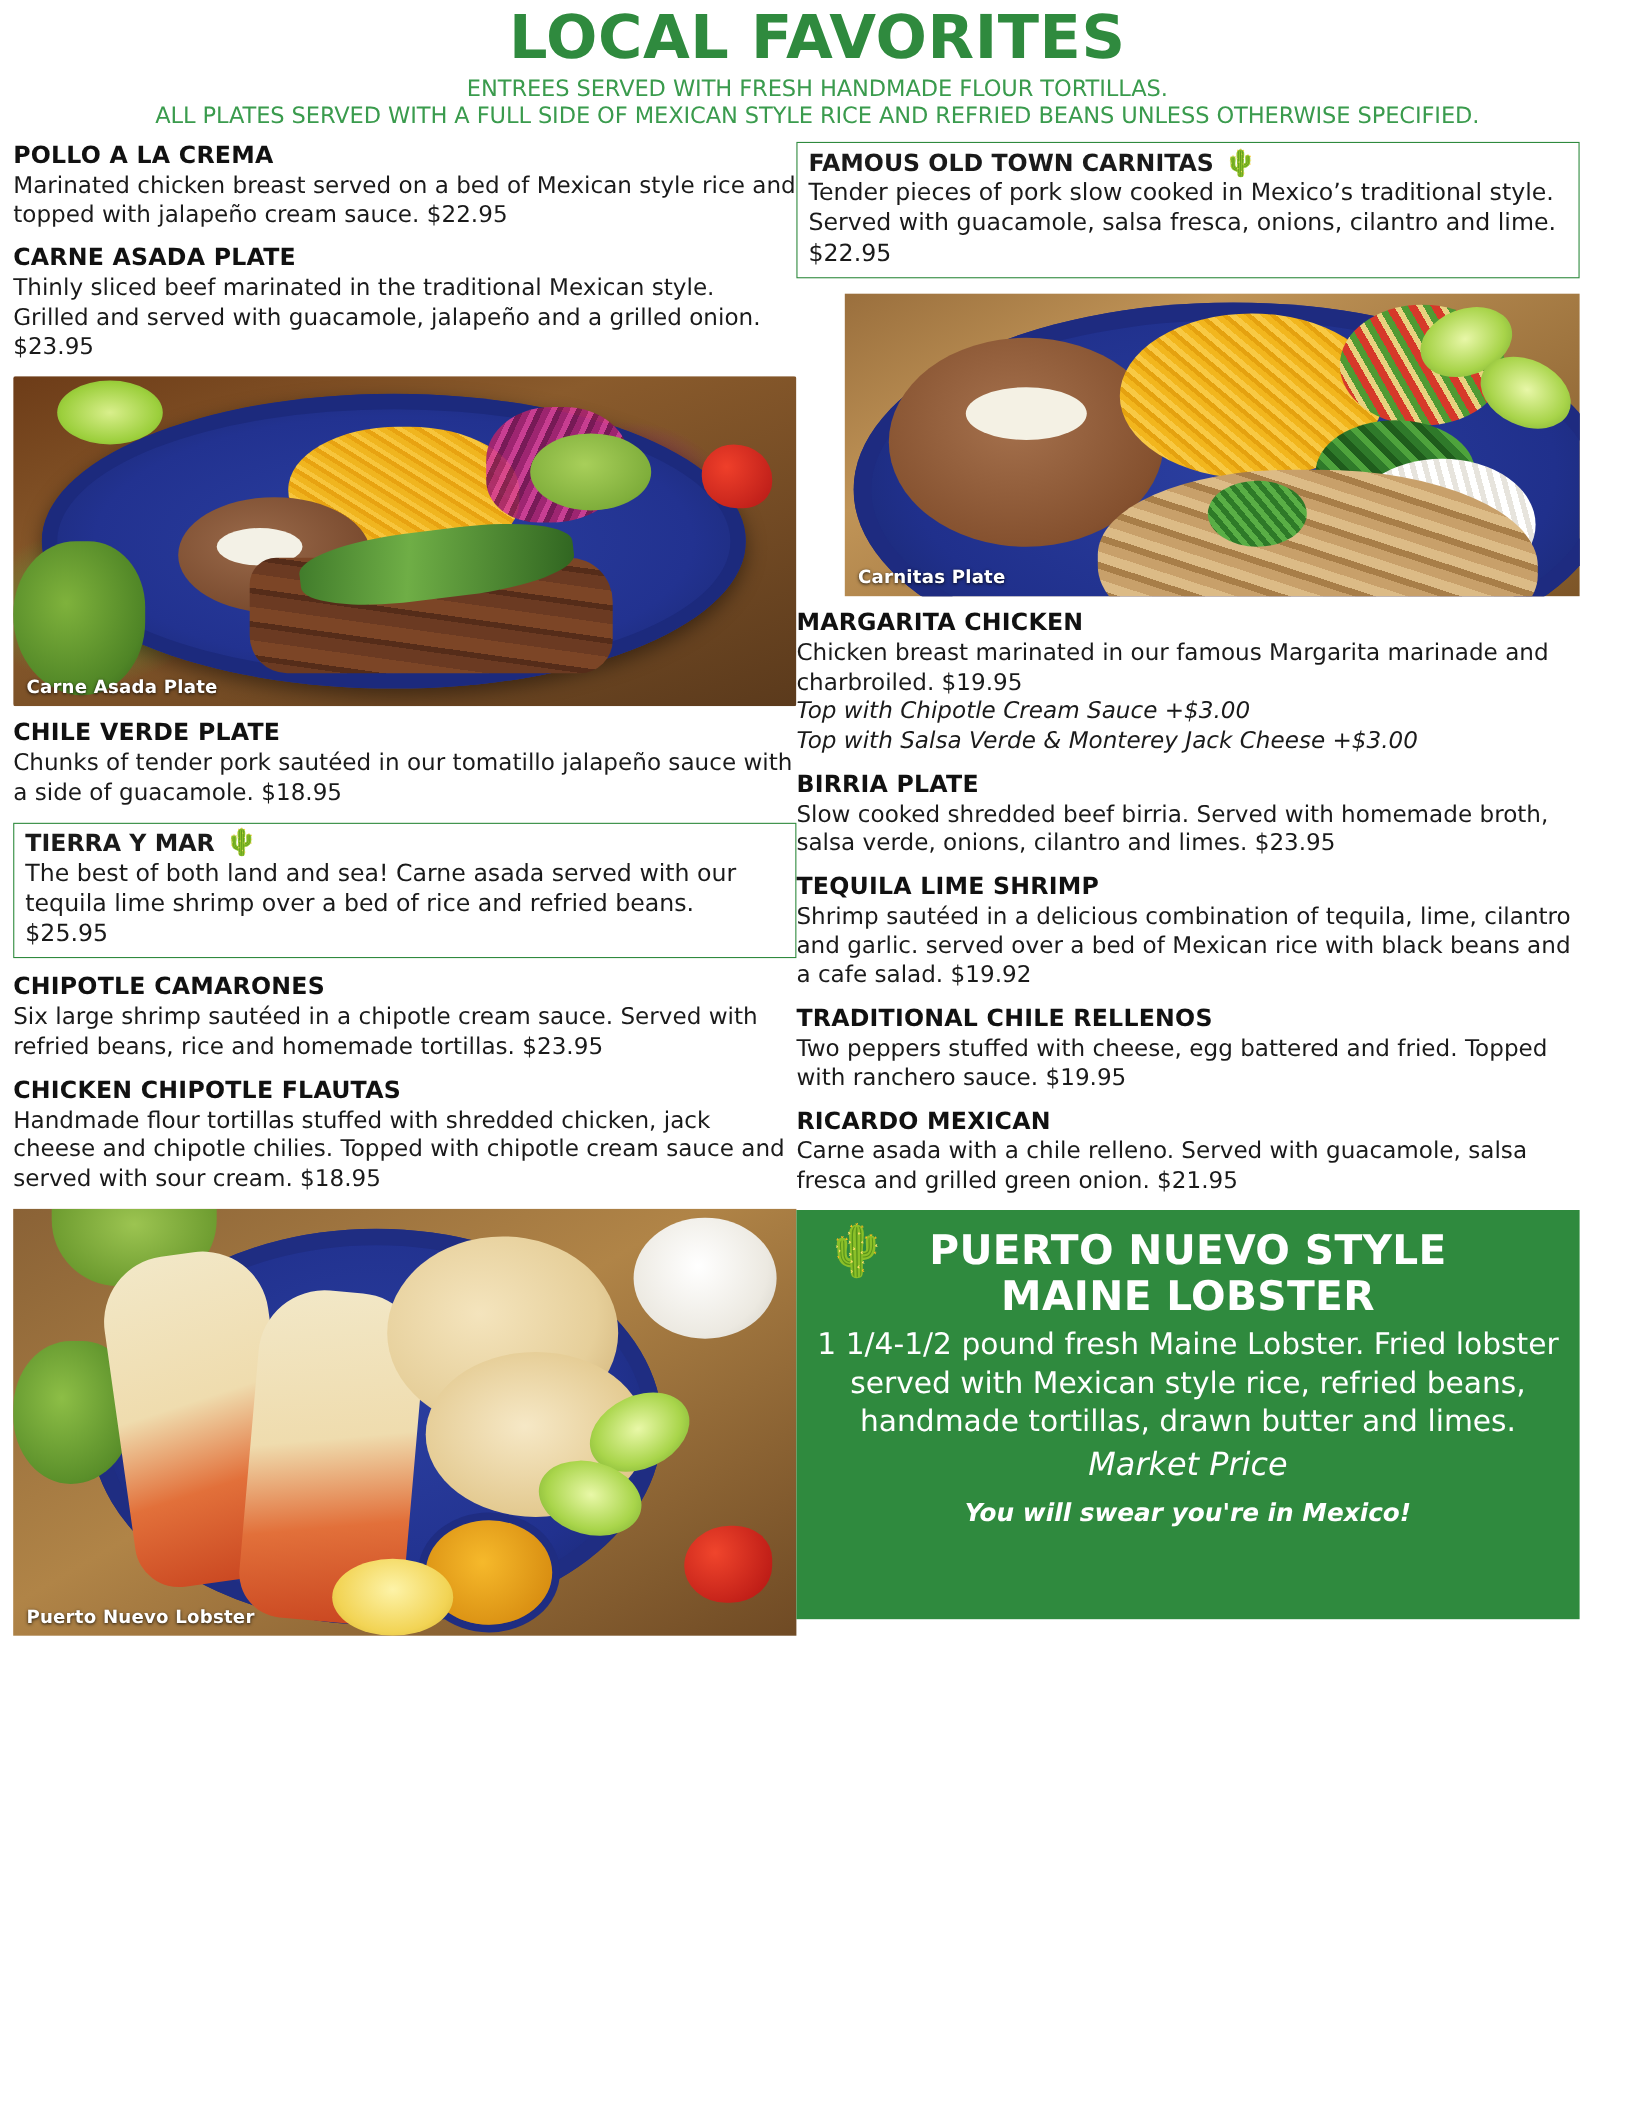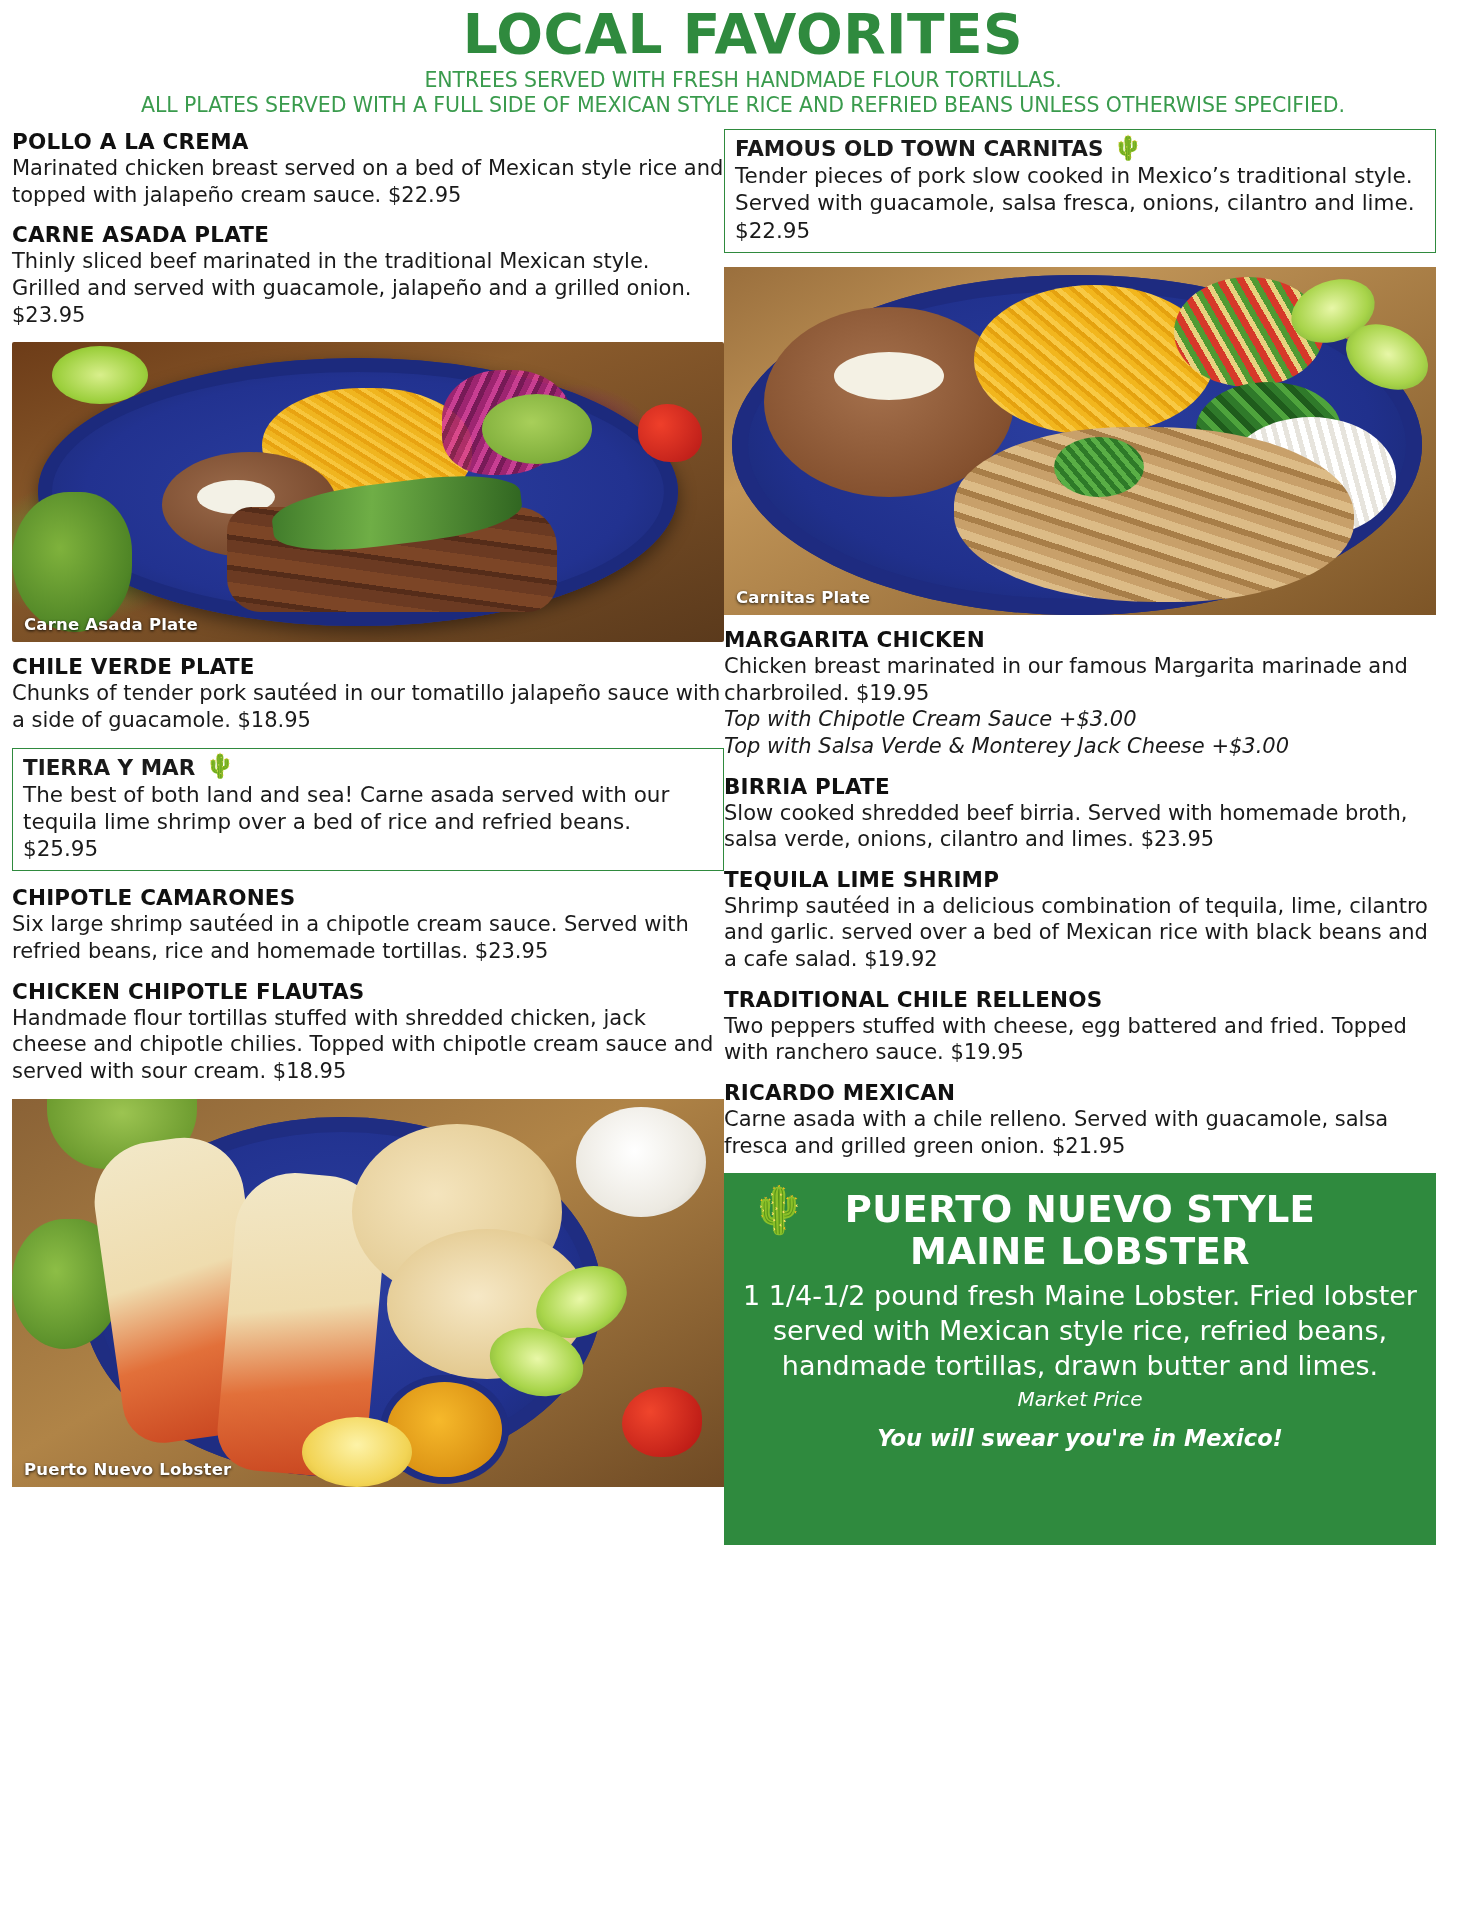--- a/index.html
+++ b/index.html
@@ -199,22 +199,23 @@
   }
   .photo-carne .avo {
     position: absolute;
     left: 0; top: 150px; width: 120px; height: 140px;
     border-radius: 50% 45% 50% 55%;
     background: radial-gradient(ellipse at 40% 40%, #7fb23c 0%, #4f8526 70%, #33601a 100%);
   }
 
   
   .photo-carnitas {
-    height: 348px;
+    height: 275px;
     background: linear-gradient(150deg, #9a6f3d 0%, #c09457 30%, #7d5527 100%);
+    margin-left: 44px;
   }
   .photo-carnitas .plate {
     position: absolute;
     left: 8px; top: 8px; width: 690px; height: 340px;
     border-radius: 50%;
     background: radial-gradient(ellipse at 50% 45%, #2b3fa0 0%, #20308c 60%, #152159 100%);
     box-shadow: inset 0 0 0 16px #1e2b80;
   }
   .photo-carnitas .beans {
     position: absolute;
@@ -377,21 +378,21 @@
     color: #8fd49c;
     line-height: 1;
   }
   .promo p {
     margin: 6px 0 0 0;
     font-size: 27px;
     line-height: 1.3;
   }
   .promo .market {
     font-style: italic;
-    font-size: 20px;
+    font-size: 29px;
     margin-top: 2px;
   }
   .promo .swear {
     font-weight: bold;
     font-style: italic;
     font-size: 22.5px;
     margin-top: 12px;
   }
 </style>
 </head>

